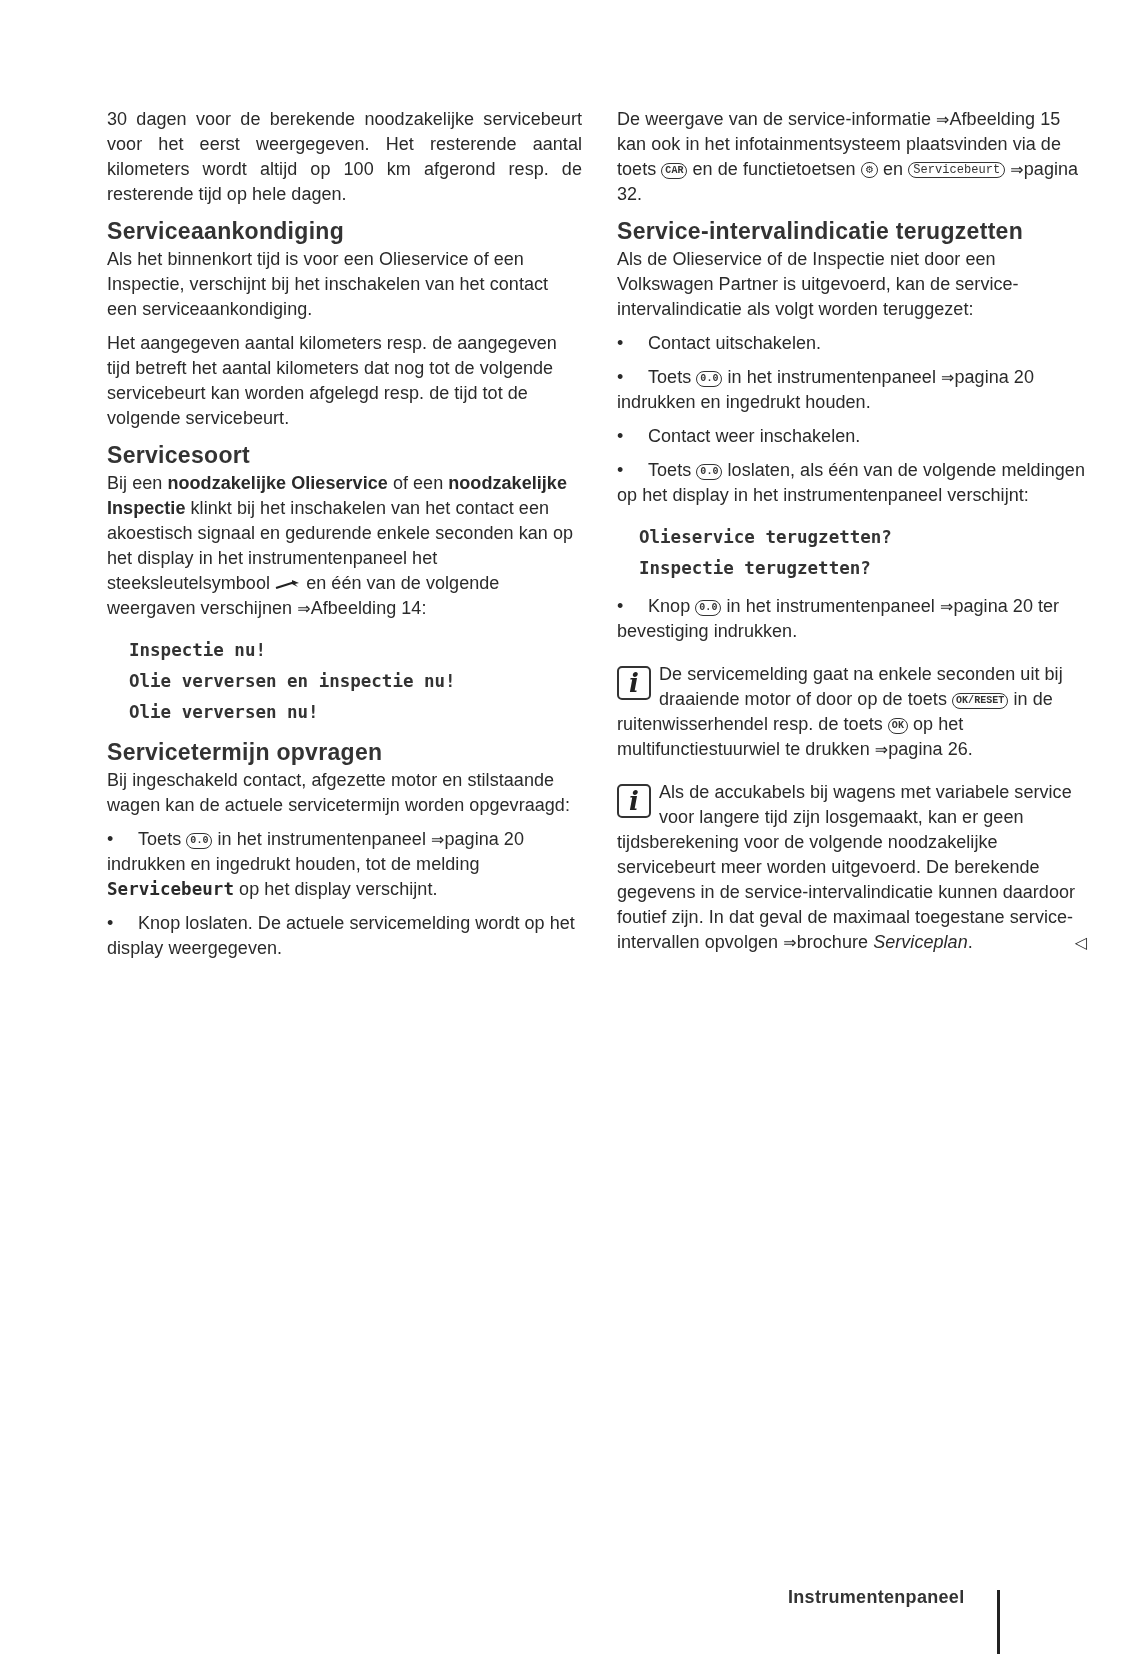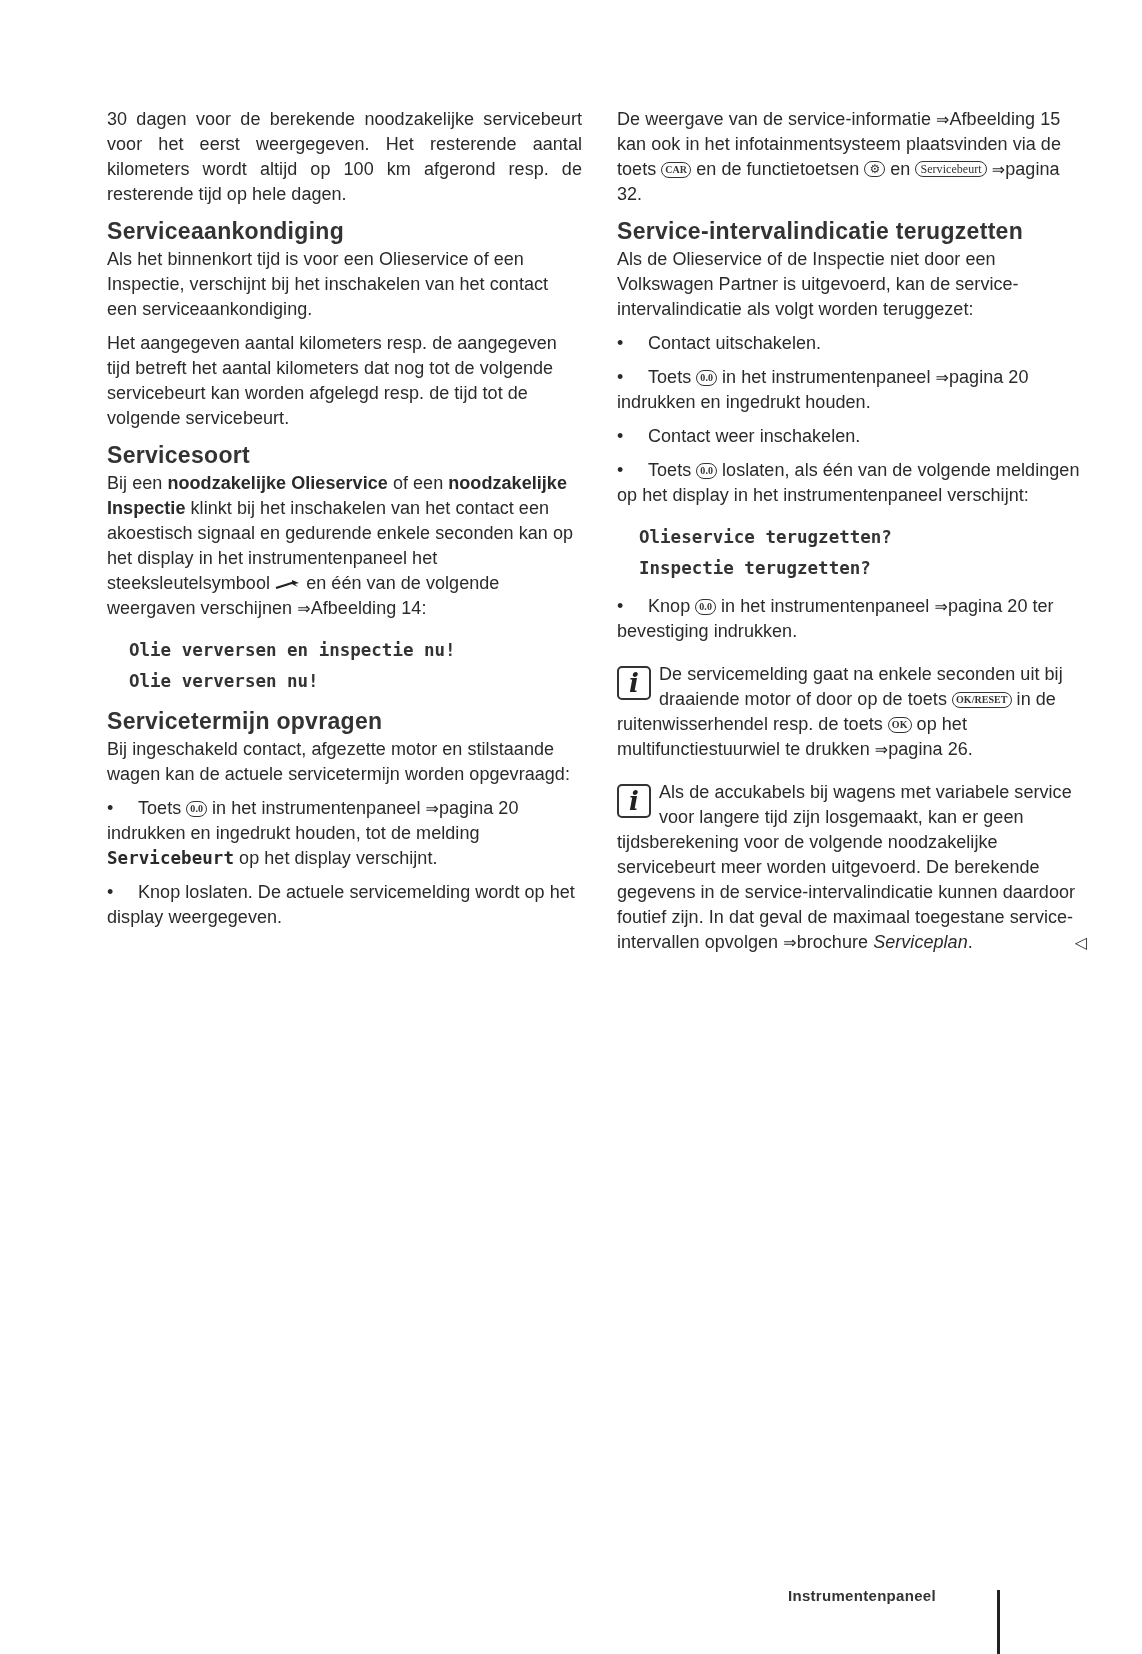--- a/index.html
+++ b/index.html
@@ -10,29 +10,29 @@
   .col-right { left: 617px; width: 470px; }
   .p { font-size: 18px; line-height: 25px; margin: 0 0 9px 0; letter-spacing: 0.05px; }
   .h { font-size: 23px; font-weight: bold; line-height: 26px; margin: 11px 0 3px 0; color: #333; letter-spacing: 0.3px; }
   .b { font-weight: bold; }
   .mono { font-family: "DejaVu Sans Mono", monospace; font-size: 17.5px; }
   .monoblock { margin: 14px 0 10px 22px; }
   .monoblock .m { font-family: "DejaVu Sans Mono", monospace; font-size: 17.5px; line-height: 31px; font-weight: bold; color: #333; }
   .bullet { position: relative; }
   .bullet .dot { display: inline-block; width: 31px; }
   .key { display: inline-block; border: 1.5px solid #333; border-radius: 8px; font-size: 10px; line-height: 14px;
-         padding: 0 3px; vertical-align: 2px; font-family: Liberation Serif, serif; font-weight: bold; color: #333; }
+         padding: 0 3px; vertical-align: 2px; font-family: Liberation Mono, monospace; font-weight: bold; color: #333; }
   .key.wide { font-size: 12px; font-weight: normal; padding: 0 4px; }
   .arrow { font-size: 16px; }
   .note { position: relative; }
   .info-icon { float: left; width: 34px; height: 34px; border: 2px solid #333; border-radius: 5px;
                margin: 4px 8px 2px 0; box-sizing: border-box; text-align: center;
                font-family: "DejaVu Serif", serif; font-weight: bold; font-style: italic; font-size: 26px; line-height: 30px; color: #222; }
   .endmark { position: absolute; right: 0; font-size: 16px; }
-  .footer-title { position: absolute; left: 788px; top: 1587px; font-size: 15px; font-weight: bold; color: #333; letter-spacing: 0.3px; }
+  .footer-title { position: absolute; left: 788px; top: 1587px; font-size: 18px; font-weight: bold; color: #333; letter-spacing: 0.3px; }
   .footer-bar { position: absolute; left: 997px; top: 1590px; width: 3px; height: 64px; background: #222; }
   .footer-page { position: absolute; left: 1017px; top: 1668px; font-size: 16px; color: #333; }
   .wrench { display: inline-block; width: 26px; height: 10px; vertical-align: 0px; }
 </style>
 </head>
 <body>
 
 <div class="col col-left">
   <p class="p" style="text-align:justify;">30 dagen voor de berekende noodzakelijke servicebeurt voor het eerst weergegeven. Het resterende aantal kilometers wordt altijd op 100 km afgerond resp. de resterende tijd op hele dagen.</p>
 
@@ -41,20 +41,21 @@
   <p class="p">Het aangegeven aantal kilometers resp. de aangegeven tijd betreft het aantal kilometers dat nog tot de volgende servicebeurt kan worden afgelegd resp. de tijd tot de volgende servicebeurt.</p>
 
   <div class="h">Servicesoort</div>
   <p class="p">
     <span>Bij een </span><span class="b">noodzakelijke Olieservice</span><span> of een </span><span class="b">noodzakelijke Inspectie</span><span> klinkt bij het inschakelen van het contact een akoestisch signaal en gedurende enkele seconden kan op het display in het instrumentenpaneel het steeksleutelsymbool </span><span class="wrench"><svg width="26" height="10" viewBox="0 0 26 10">
           <path d="M1 9 L20 3" stroke="#222" stroke-width="2.2" fill="none"></path>
           <path d="M17 1 L24 4 L20 5 L23 8 L17 5 Z" fill="#222"></path>
         </svg></span><span> en één van de volgende weergaven verschijnen </span><span class="arrow">⇒</span><span>Afbeelding 14:</span>
   </p>
   <div class="monoblock">
+    <div class="m">Inspectie nu!</div>
     <div class="m">Olie verversen en inspectie nu!</div>
     <div class="m">Olie verversen nu!</div>
   </div>
 
   <div class="h">Servicetermijn opvragen</div>
   <p class="p">Bij ingeschakeld contact, afgezette motor en stilstaande wagen kan de actuele servicetermijn worden opgevraagd:</p>
   <p class="p bullet">
     <span class="dot">•</span><span>Toets </span><span class="key">0.0</span><span> in het instrumentenpaneel </span><span class="arrow">⇒</span><span>pagina 20 indrukken en ingedrukt houden, tot de melding </span><span class="mono b">Servicebeurt</span><span> op het display verschijnt.</span>
   </p>
   <p class="p bullet">

